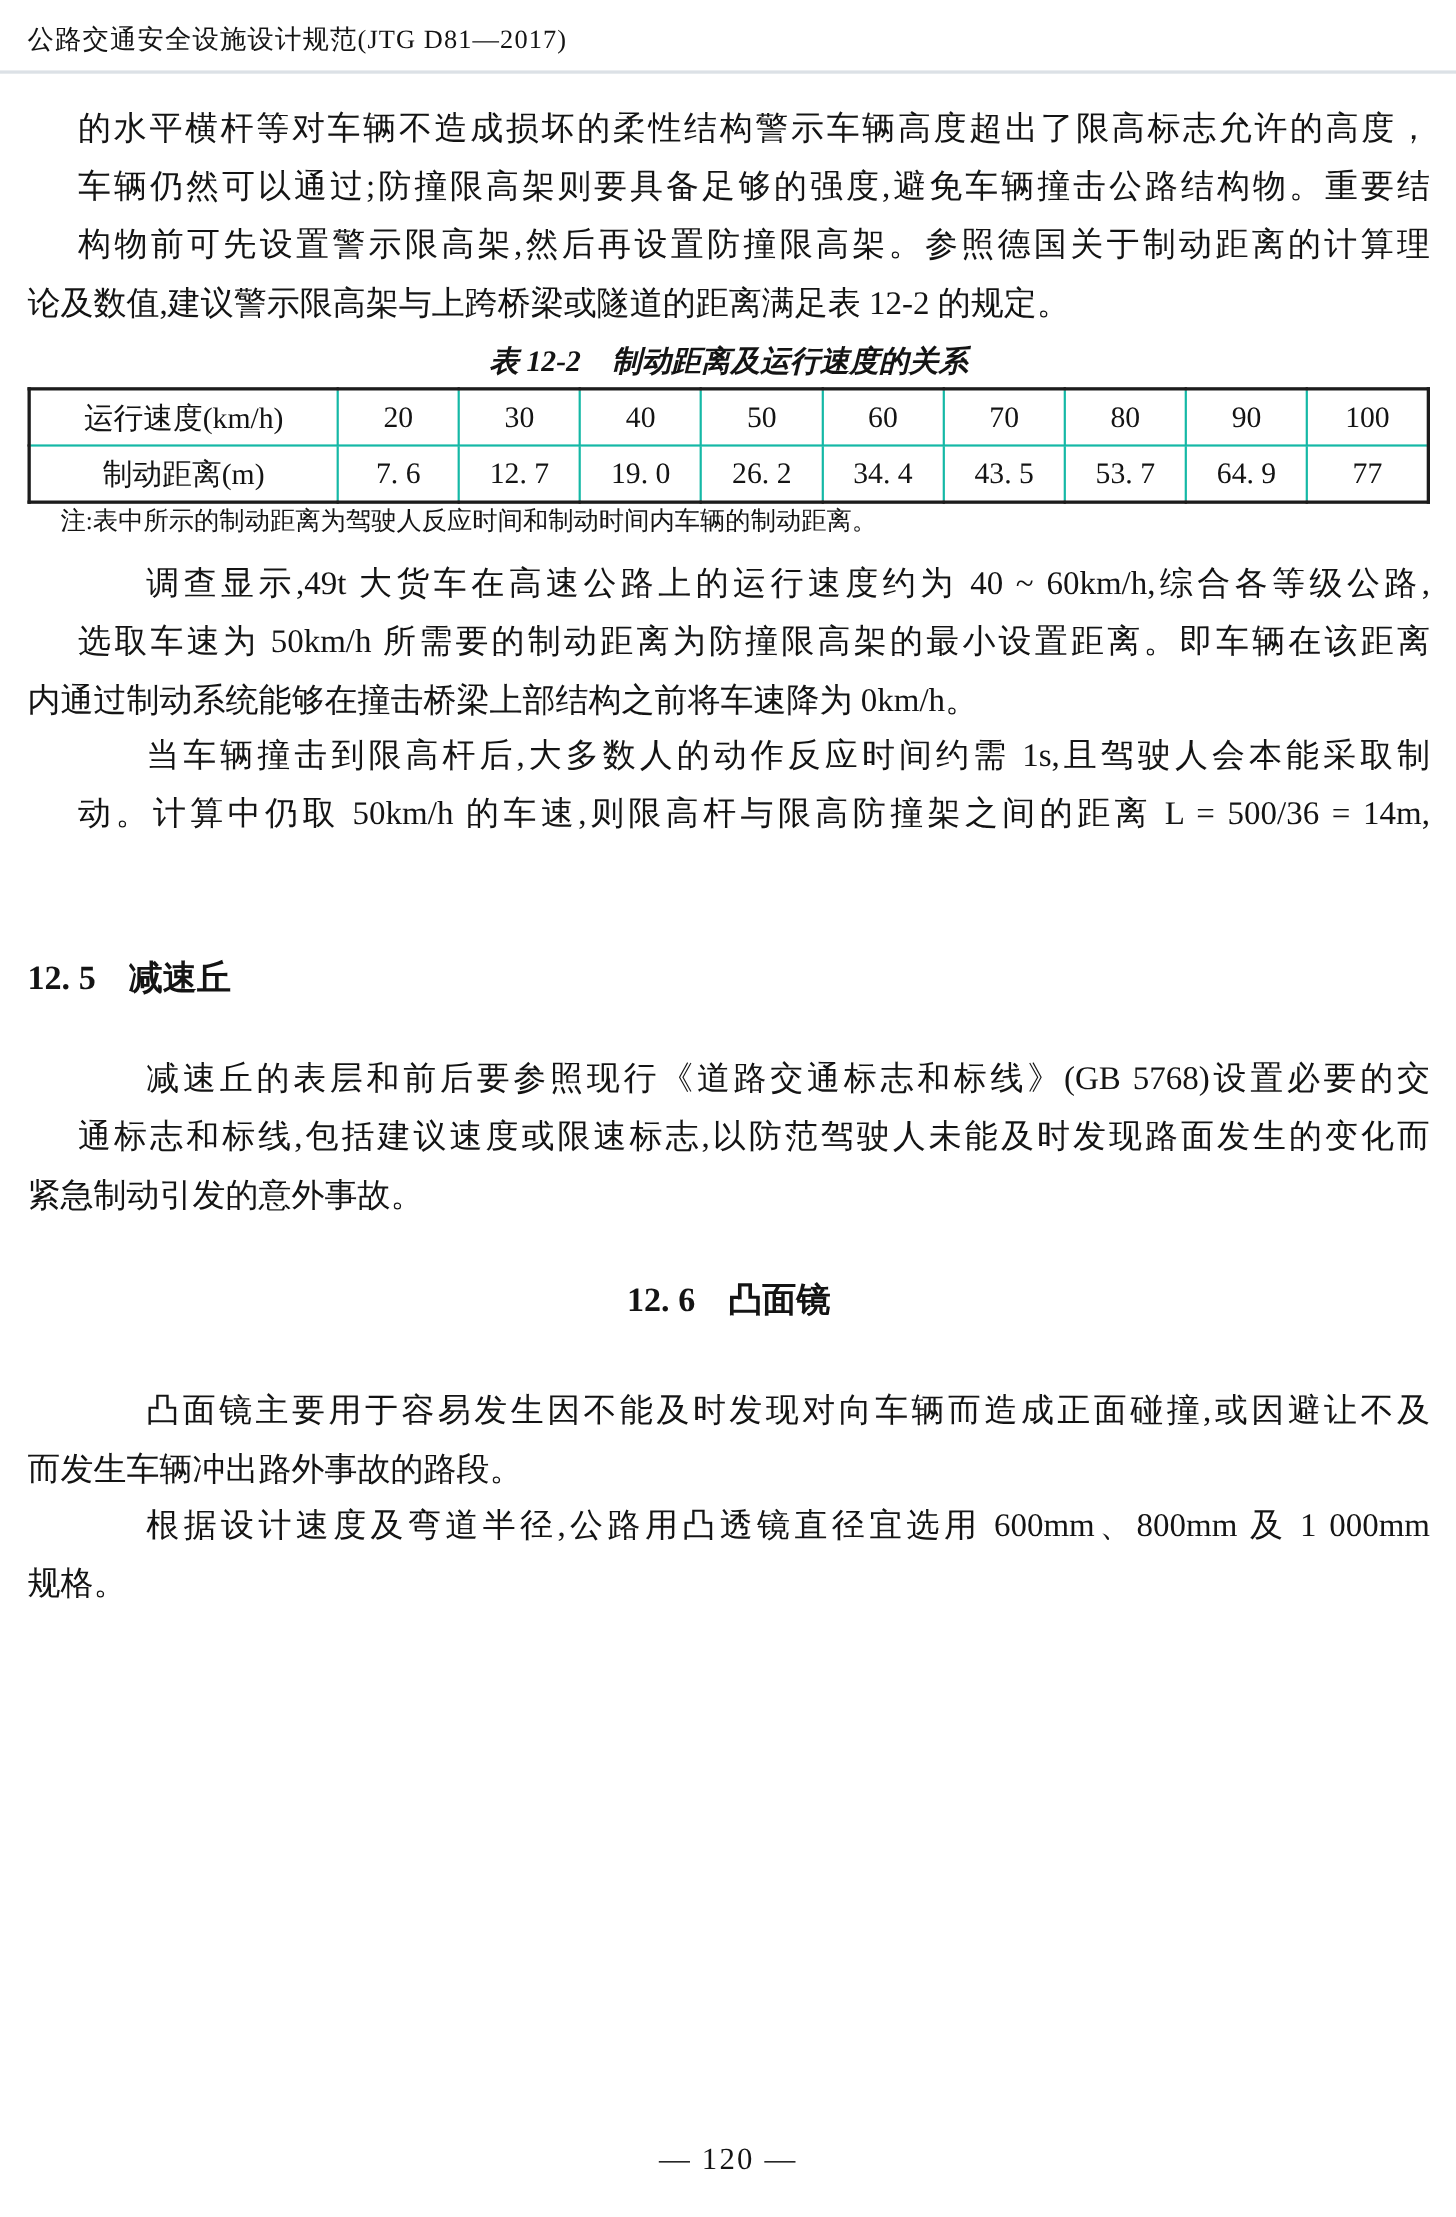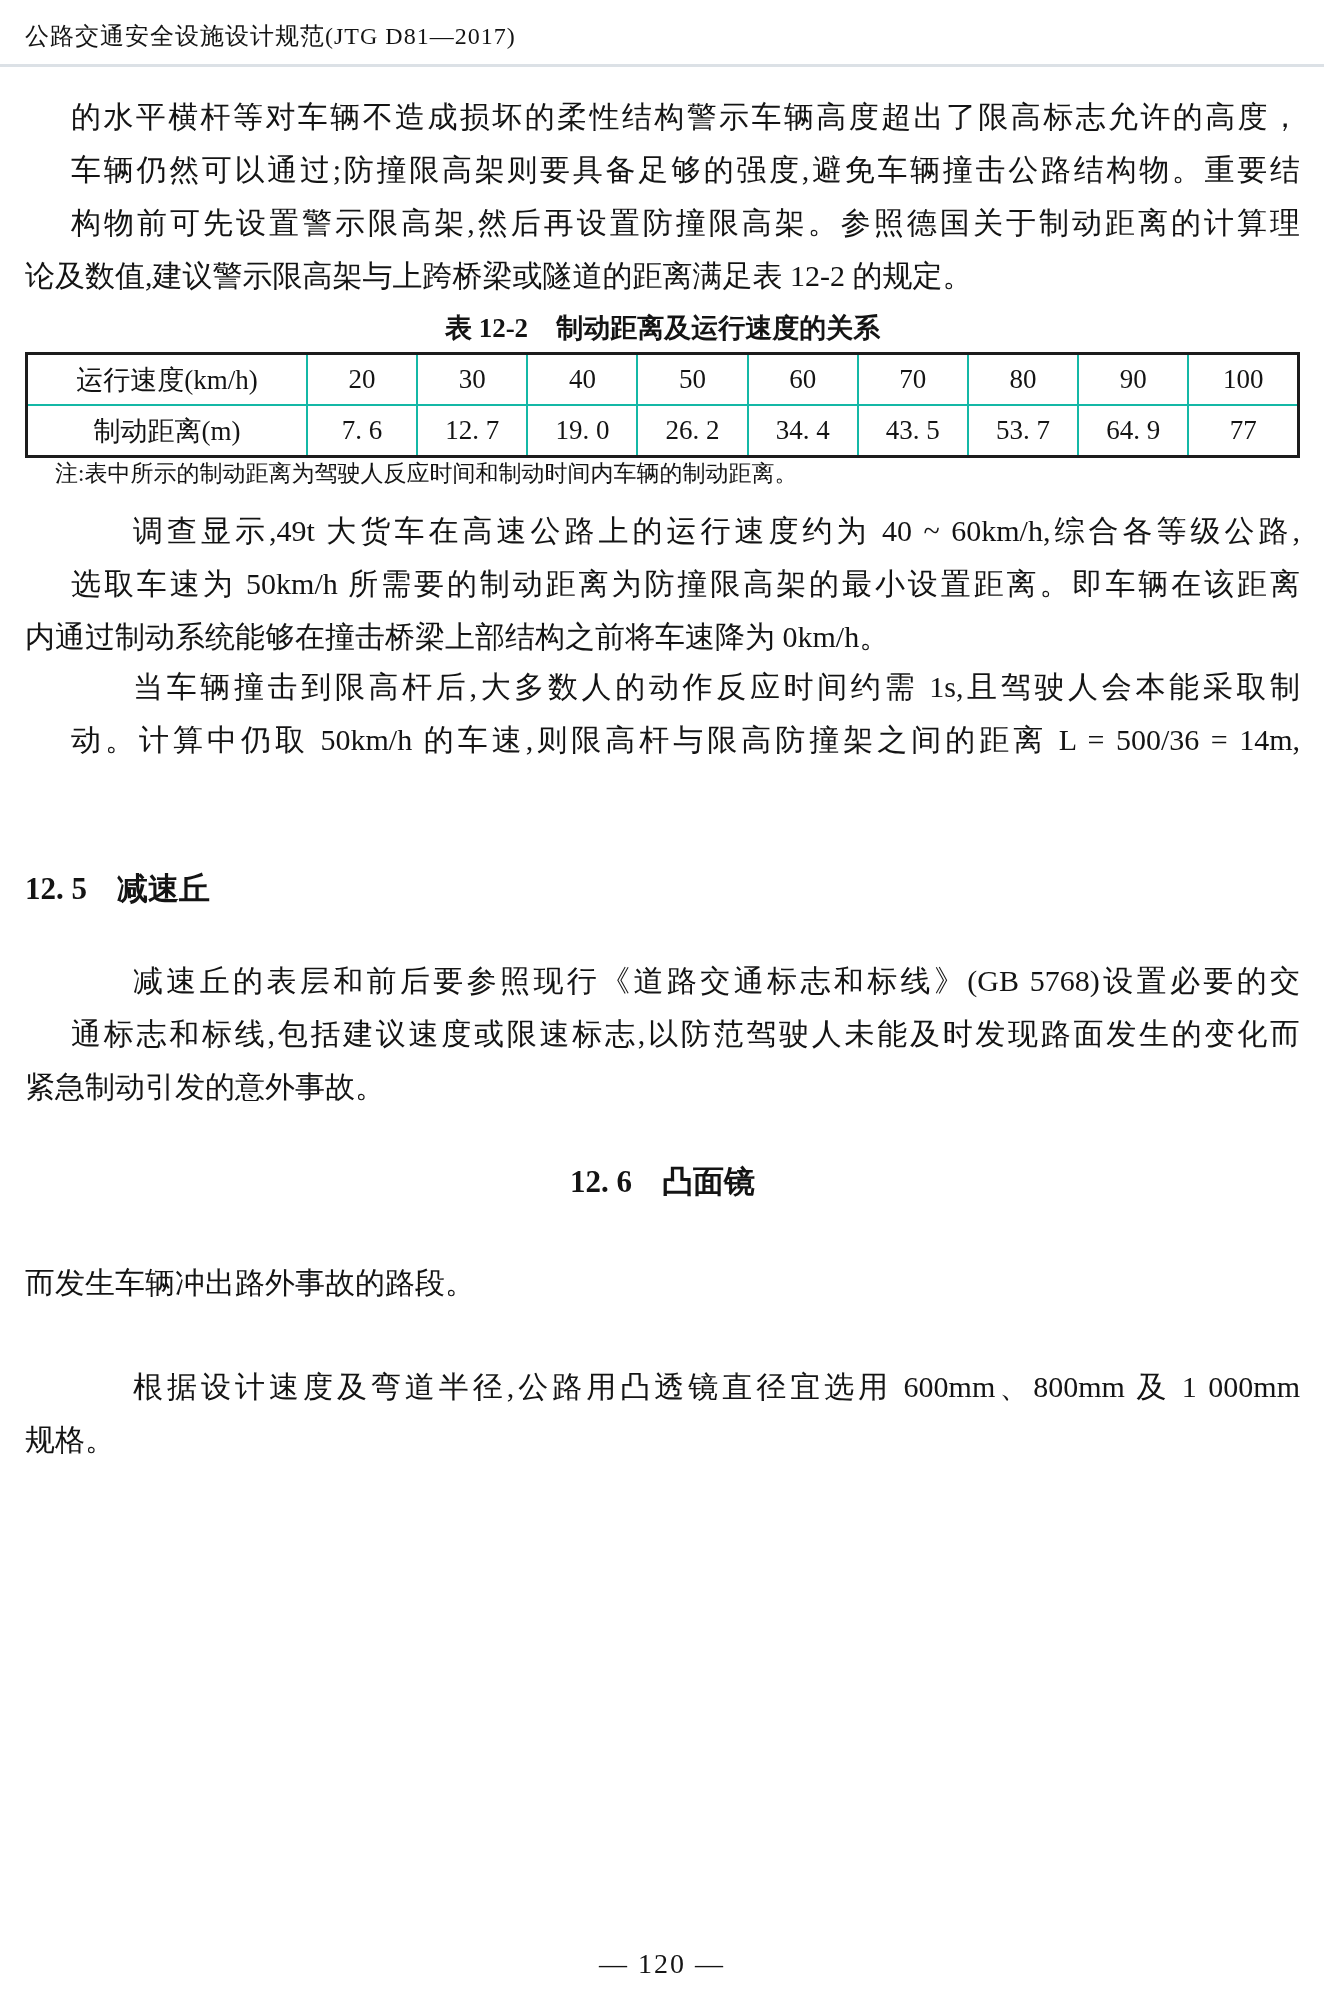--- a/index.html
+++ b/index.html
@@ -42,20 +42,21 @@
   }
   .indent { padding-left: 62px; }
 
   
   .tbl-title {
     left: 25px; top: 310px; width: 1275px;
     text-align: center;
     font-size: 27px;
     font-weight: bold;
     white-space: nowrap;
+    font-style: italic;
   }
   .tbl-title .num { font-family: "Liberation Serif", "DejaVu Serif", serif; }
   .tbl-title .txt { font-family: "Liberation Sans", "DejaVu Sans", sans-serif; margin-left: 28px; }
 
   table.data {
     left: 25px; top: 352px;
     width: 1275px;
     border-collapse: collapse;
     table-layout: fixed;
     border: 3px solid #1c1c1c;
@@ -162,20 +163,21 @@
   <div class="line fill indent">减速丘的表层和前后要参照现行《道路交通标志和标线》(GB 5768)设置必要的交</div>
   <div class="line fill">通标志和标线,包括建议速度或限速标志,以防范驾驶人未能及时发现路面发生的变化而</div>
   <div class="line">紧急制动引发的意外事故。</div>
 </div>
 
 <div class="abs heading" style="top:1161px;text-align:center;">
   <span class="h-num">12. 6</span><span class="h-txt">凸面镜</span>
 </div>
 
 <div class="abs textblock" style="top:1256px;">
+  <div class="line fill indent">凸面镜主要用于容易发生因不能及时发现对向车辆而造成正面碰撞,或因避让不及</div>
   <div class="line">而发生车辆冲出路外事故的路段。</div>
 </div>
 
 <div class="abs textblock" style="top:1360px;">
   <div class="line fill indent">根据设计速度及弯道半径,公路用凸透镜直径宜选用 600mm、800mm 及 1 000mm</div>
   <div class="line">规格。</div>
 </div>
 
 <div class="abs footer">— 120 —</div>
 

